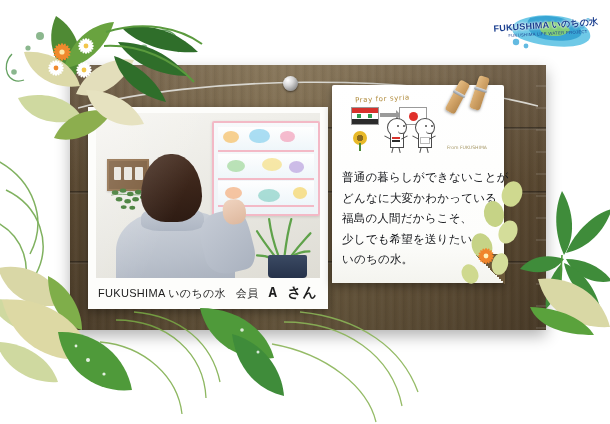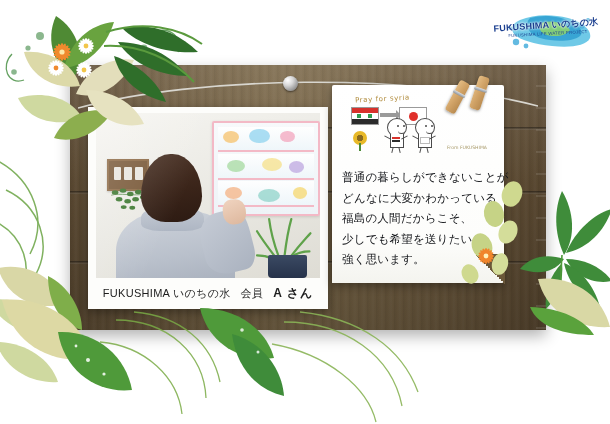--- a/index.html
+++ b/index.html
@@ -56,21 +56,21 @@
     background:linear-gradient(180deg,#c4cad4,#aeb6c3);border-radius:50% 50% 30% 30%;}
   .arm{position:absolute;right:-4%;bottom:8%;width:36%;height:44%;
     background:linear-gradient(150deg,#c6ccd6,#aab2bf);
     border-radius:42% 16% 26% 46%/40% 46% 30% 30%;transform:rotate(-14deg);}
   .hand{position:absolute;right:-2%;top:-14%;width:46%;height:40%;
     background:linear-gradient(160deg,#f0d4c0,#ddb79d);
     border-radius:38% 44% 40% 44%;transform:rotate(10deg);}
   .photo-shine{position:absolute;inset:0;background:linear-gradient(115deg,rgba(255,255,255,.22) 0%,rgba(255,255,255,0) 42%);}
   .caption{position:absolute;left:0;right:0;bottom:0;height:32px;display:flex;align-items:center;
     justify-content:center;gap:10px;color:#1d1d1d;font-size:11px;letter-spacing:.3px;white-space:nowrap;}
-  .caption .name{font-size:12px;font-weight:bold;letter-spacing:1px;}
+  .caption .name{font-size:14px;font-weight:bold;letter-spacing:1px;font-family:Liberation Mono, monospace;}
 
   
   .letter{position:absolute;left:332px;top:85px;width:172px;height:198px;
     background:linear-gradient(180deg,#ffffff 0%,#fdfdfb 78%,#f4f4ef 100%);
     box-shadow:0 3px 10px rgba(0,0,0,.35);border-radius:2px 2px 2px 0;}
   .letter::after{content:"";position:absolute;right:-1px;bottom:-1px;width:30px;height:30px;
     background:linear-gradient(225deg,#6a5739 0%,#6a5739 50%,transparent 50%);}
   .drawing{position:absolute;left:9px;top:6px;width:150px;height:62px;}
   .pray-text{position:absolute;left:14px;top:4px;font-size:7px;color:#b08b3c;
     font-family:"DejaVu Sans",sans-serif;letter-spacing:.6px;transform:rotate(-3deg);}
@@ -257,21 +257,21 @@
 
       <div class="fukushima-note">From
 FUKUSHIMA</div>
     </div>
 
     <div class="msg">
       <div>普通の暮らしができないことが</div>
       <div>どんなに大変かわかっている</div>
       <div>福島の人間だからこそ、</div>
       <div>少しでも希望を送りたいと</div>
-      <div>強く思います。</div>
+      <div>いのちの水。</div>
     </div>
   </div>
 
   <div class="pin pin1"></div>
   <div class="pin pin2"></div>
 
   <svg class="deco" style="left:-6px;top:-6px;width:210px;height:160px" viewBox="0 0 210 160">
     <g>
       <path d="M62,22 C84,36 92,62 80,84 C62,74 50,48 62,22Z" fill="#4f8a34"></path>
       <path d="M120,28 C112,54 92,72 70,74 C76,48 96,30 120,28Z" fill="#69a33f"></path>

